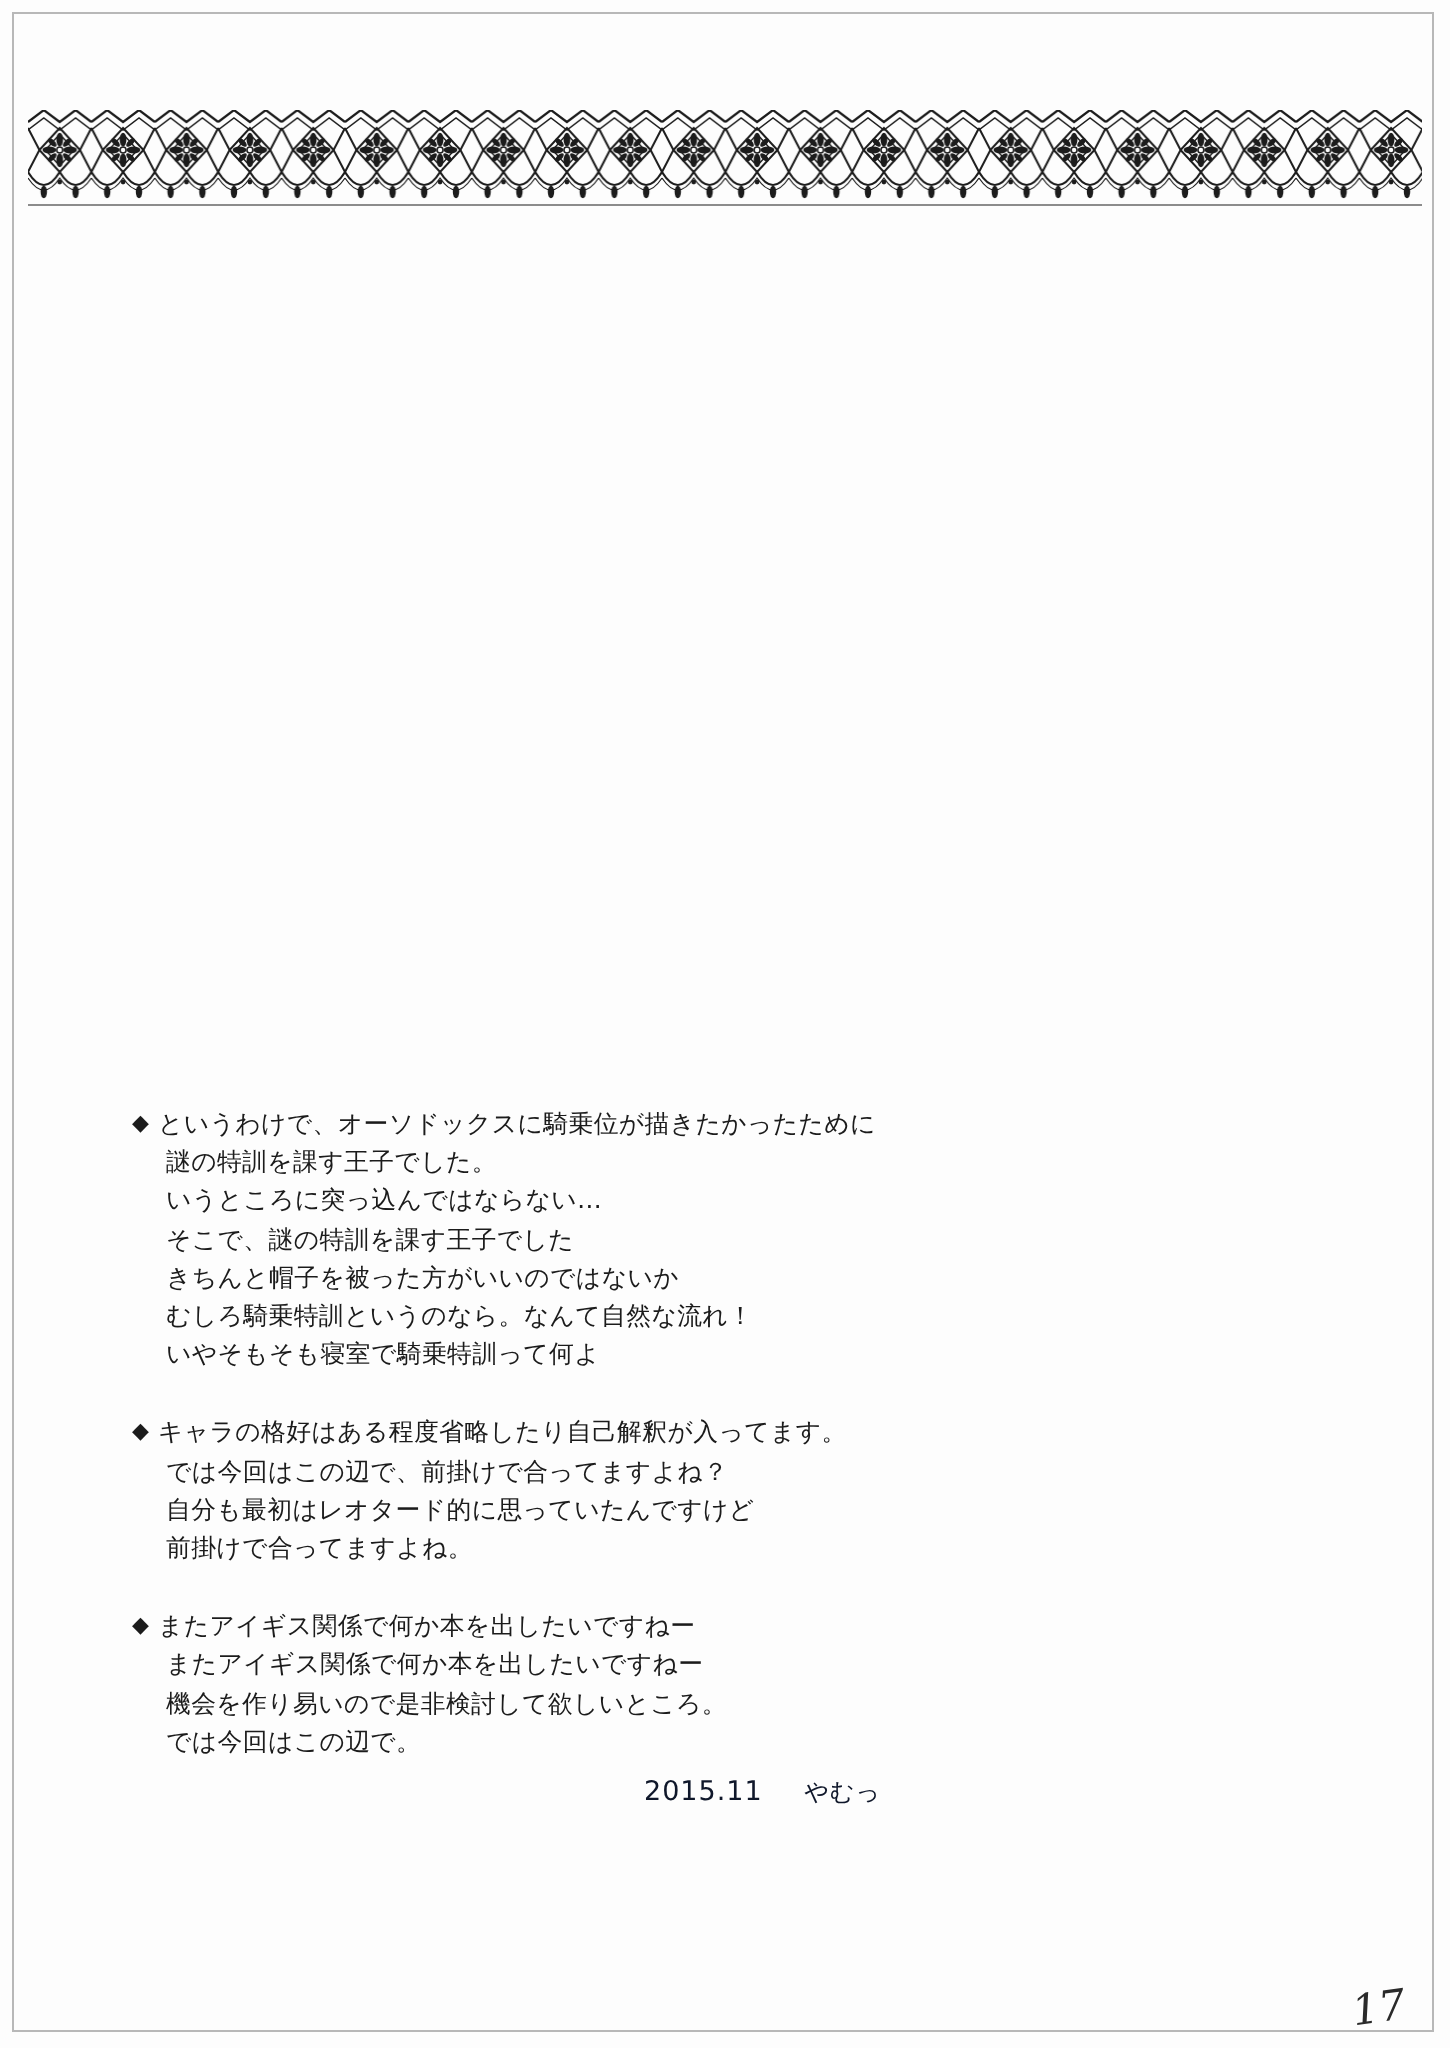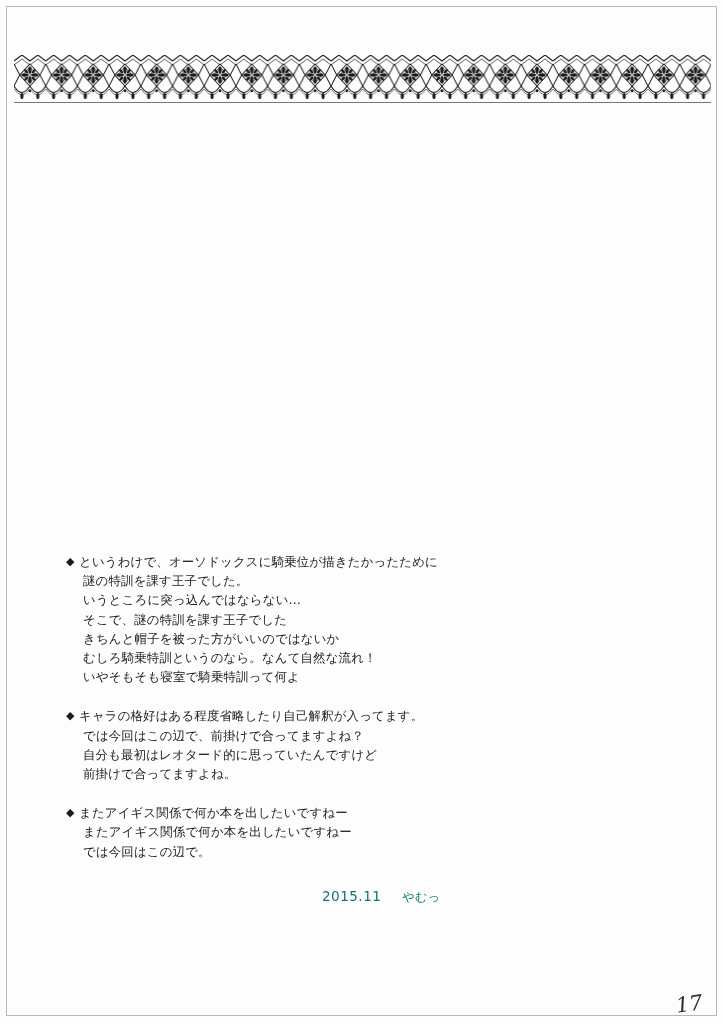--- a/index.html
+++ b/index.html
@@ -72,21 +72,21 @@
   }
   .para .lines .ln.indent {
     padding-left: 4px;
   }
 
   .signature {
     position: absolute;
     left: 322px;
     top: 888px;
     font-size: 13.5px;
-    color: #0f766e;
+    color: #0f172a;
     letter-spacing: 0.5px;
   }
   .signature .sig-name {
     margin-left: 16px;
     font-size: 12px;
   }
 
   .page-number {
     position: absolute;
     right: 22px;
@@ -169,20 +169,21 @@
         <div class="ln indent">自分も最初はレオタード的に思っていたんですけど</div>
         <div class="ln indent">前掛けで合ってますよね。</div>
       </div>
     </div>
 
     <div class="para">
       <span class="bullet">◆</span>
       <div class="lines">
         <div class="ln">またアイギス関係で何か本を出したいですねー</div>
         <div class="ln indent">またアイギス関係で何か本を出したいですねー</div>
+        <div class="ln indent">機会を作り易いので是非検討して欲しいところ。</div>
         <div class="ln indent">では今回はこの辺で。</div>
       </div>
     </div>
 
   </div>
 
   <div class="signature">
     <span>2015.11</span>
     <span class="sig-name">やむっ</span>
   </div>

